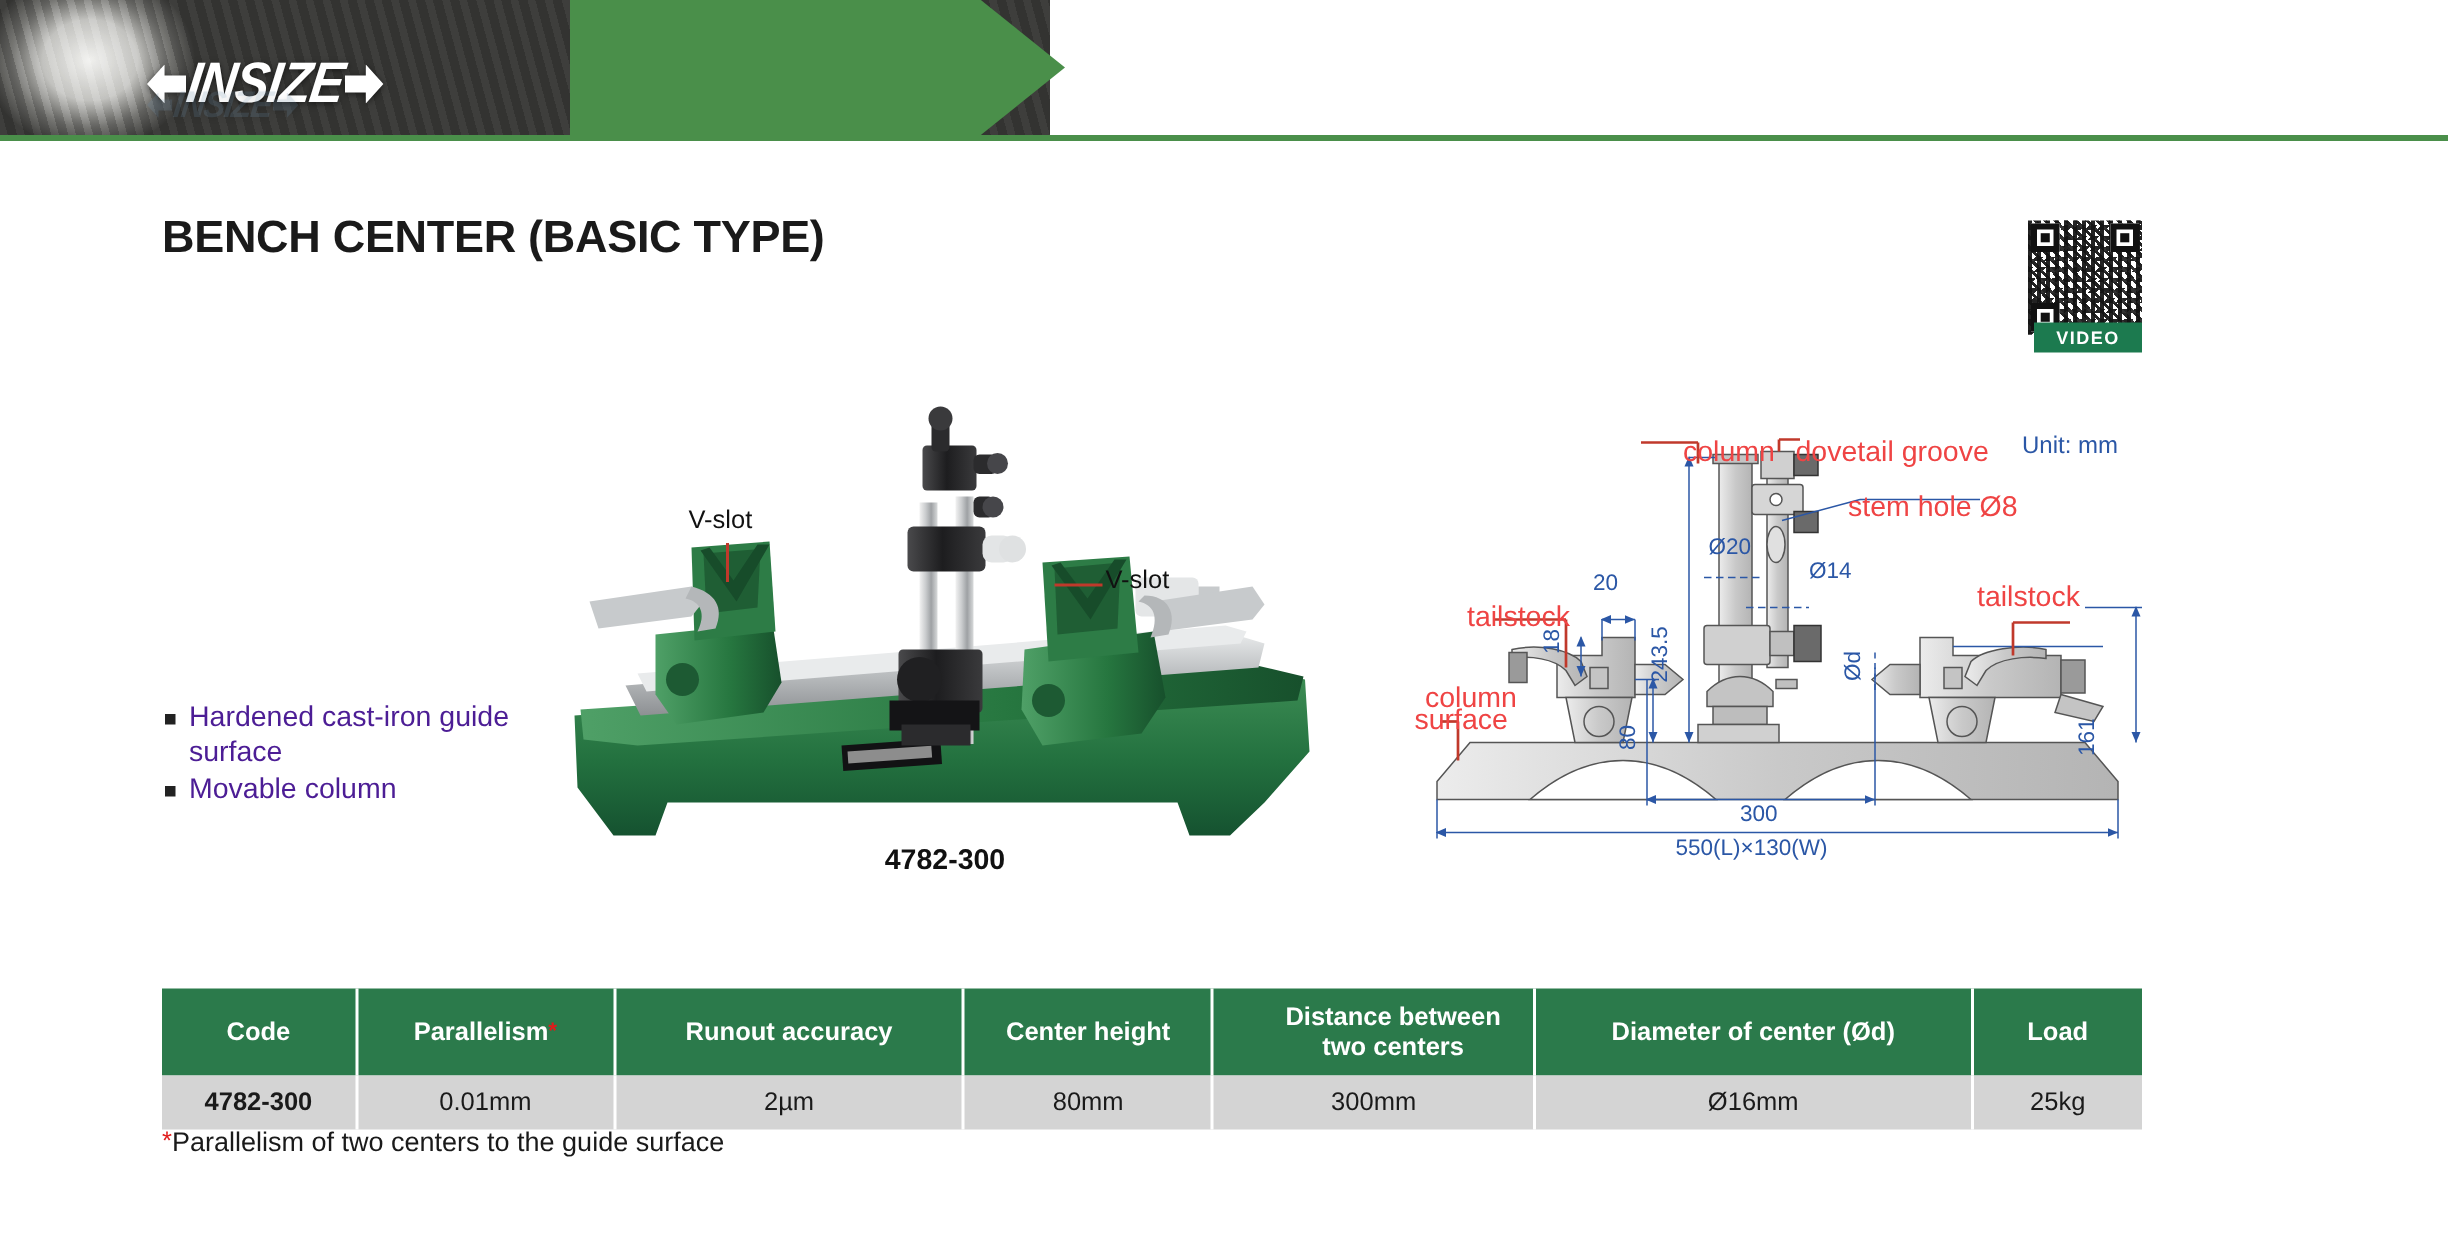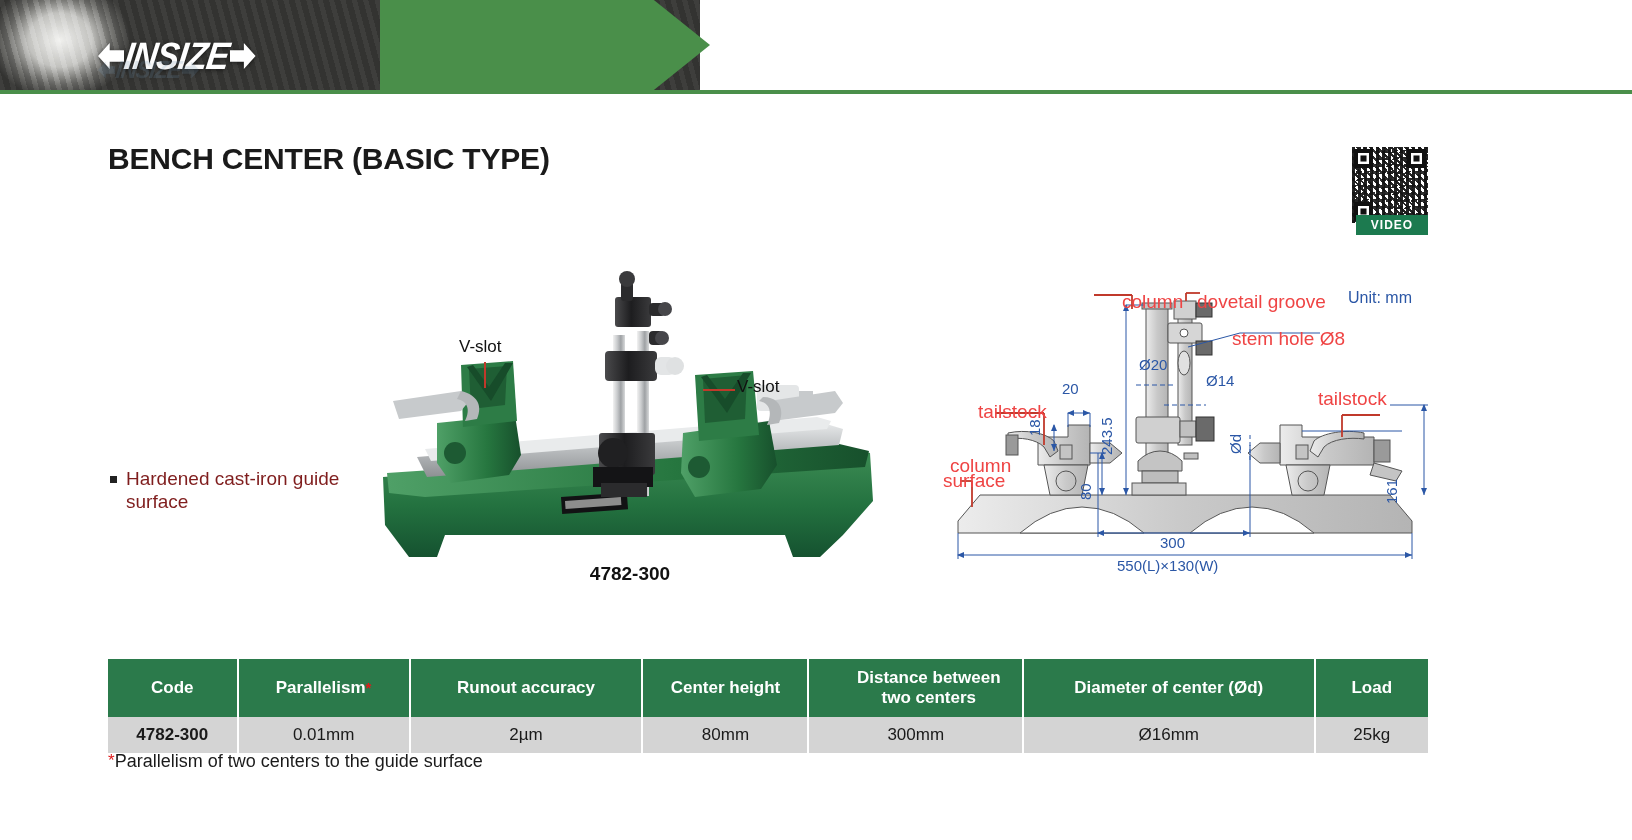--- a/index.html
+++ b/index.html
@@ -111,21 +111,21 @@
     background:#1c7a4f; color:#fff; font-size:12px; font-weight:bold;
     letter-spacing:1px; display:flex; align-items:center; justify-content:center;
   }
 
   
   .features { position:absolute; left:110px; top:467px; width:270px; }
   .feat-item { display:flex; align-items:flex-start; margin-bottom:2px; }
   .feat-bullet {
     width:7px;height:7px;background:#222; margin:9px 9px 0 0; flex:0 0 auto;
   }
-  .feat-text { font-size:19px; line-height:23px; color:#7f1d1d; }
+  .feat-text { font-size:19px; line-height:23px; color:#4c1d95; }
 
   
   .product { position:absolute; left:365px; top:205px; width:530px; height:390px; }
   .prod-caption {
     position:absolute; left:365px; top:563px; width:530px; text-align:center;
     font-size:19px; font-weight:bold; color:#111;
   }
   .callout { position:absolute; font-size:17px; color:#111; }
   .callout-line { position:absolute; background:#c0392b; }
 
@@ -198,20 +198,24 @@
         <i></i>
       </div>
   </div>
   <div class="qr-video">VIDEO</div>
 </div>
 
 <div class="features">
   <div class="feat-item">
     <span class="feat-bullet"></span>
     <span class="feat-text">Hardened cast-iron guide surface</span>
+  </div>
+  <div class="feat-item">
+    <span class="feat-bullet"></span>
+    <span class="feat-text">Movable column</span>
   </div>
 </div>
 
 <div class="product">
   <svg width="530" height="390" viewBox="0 0 530 390">
     <defs>
       <linearGradient id="gGreen" x1="0" y1="0" x2="0" y2="1">
         <stop offset="0%" stop-color="#3f8f56"></stop>
           <stop offset="55%" stop-color="#23713f"></stop>
           <stop offset="100%" stop-color="#155230"></stop>

